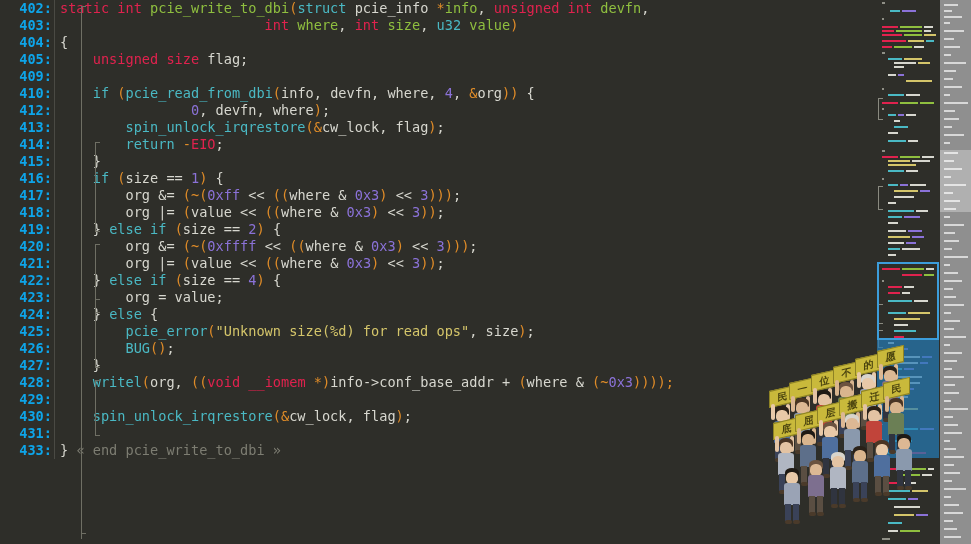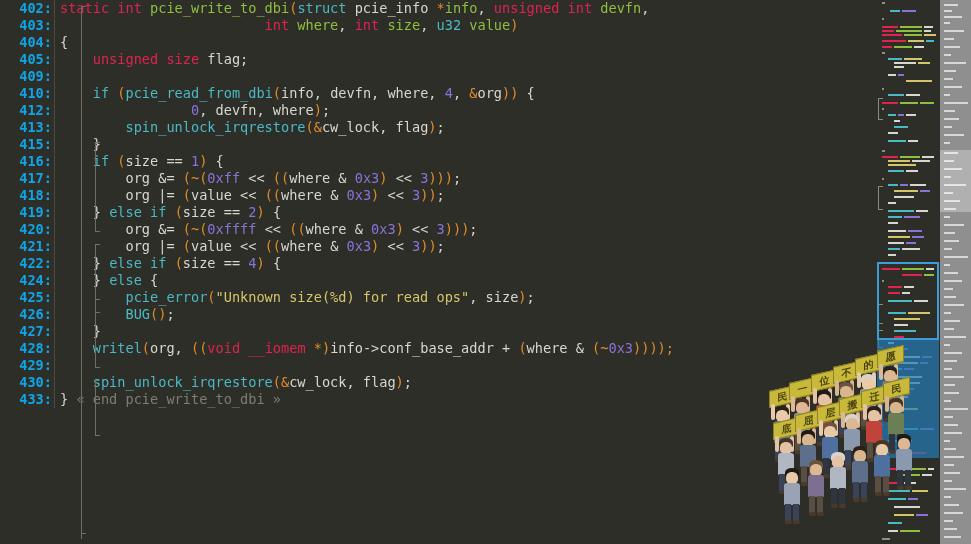--- a/index.html
+++ b/index.html
@@ -75,35 +75,38 @@
   <div id="editor">
     <div id="editor-lines">
         <div class="line"><span class="ln">402:</span><span class="sep"></span><span class="code"><span class="kw">static</span><span class="id"> </span><span class="kw">int</span><span class="id"> </span><span class="fn">pcie_write_to_dbi</span><span class="op">(</span><span class="typ">struct</span><span class="id"> </span><span class="id">pcie_info</span><span class="id"> </span><span class="op">*</span><span class="fn">info</span><span class="id">, </span><span class="kw">unsigned</span><span class="id"> </span><span class="kw">int</span><span class="id"> </span><span class="fn">devfn</span><span class="id">,</span></span></div>
         <div class="line"><span class="ln">403:</span><span class="sep"></span><span class="code"><span class="id">                         </span><span class="kw">int</span><span class="id"> </span><span class="fn">where</span><span class="id">, </span><span class="kw">int</span><span class="id"> </span><span class="fn">size</span><span class="id">, </span><span class="typ">u32</span><span class="id"> </span><span class="fn">value</span><span class="op">)</span></span></div>
         <div class="line"><span class="ln">404:</span><span class="sep"></span><span class="code"><span class="brc">{</span></span></div>
         <div class="line"><span class="ln">405:</span><span class="sep"></span><span class="code"><span class="id">    </span><span class="kw">unsigned</span><span class="id"> </span><span class="kw">size</span><span class="id"> </span><span class="id">flag</span><span class="id">;</span></span></div>
         <div class="line"><span class="ln">409:</span><span class="sep"></span><span class="code"></span></div>
         <div class="line"><span class="ln">410:</span><span class="sep"></span><span class="code"><span class="id">    </span><span class="call">if</span><span class="id"> </span><span class="op">(</span><span class="call">pcie_read_from_dbi</span><span class="op">(</span><span class="id">info</span><span class="id">, </span><span class="id">devfn</span><span class="id">, </span><span class="id">where</span><span class="id">, </span><span class="num">4</span><span class="id">, </span><span class="op">&amp;</span><span class="id">org</span><span class="op">))</span><span class="id"> </span><span class="brc">{</span></span></div>
         <div class="line"><span class="ln">412:</span><span class="sep"></span><span class="code"><span class="id">                </span><span class="num">0</span><span class="id">, </span><span class="id">devfn</span><span class="id">, </span><span class="id">where</span><span class="op">)</span><span class="id">;</span></span></div>
         <div class="line"><span class="ln">413:</span><span class="sep"></span><span class="code"><span class="id">        </span><span class="call">spin_unlock_irqrestore</span><span class="op">(</span><span class="op">&amp;</span><span class="id">cw_lock</span><span class="id">, </span><span class="id">flag</span><span class="op">)</span><span class="id">;</span></span></div>
+        <div class="line"><span class="ln">414:</span><span class="sep"></span><span class="code"><span class="id">        </span><span class="call">return</span><span class="id"> </span><span class="op">-</span><span class="mac">EIO</span><span class="id">;</span></span></div>
         <div class="line"><span class="ln">415:</span><span class="sep"></span><span class="code"><span class="id">    </span><span class="brc">}</span></span></div>
         <div class="line"><span class="ln">416:</span><span class="sep"></span><span class="code"><span class="id">    </span><span class="call">if</span><span class="id"> </span><span class="op">(</span><span class="id">size</span><span class="id"> == </span><span class="num">1</span><span class="op">)</span><span class="id"> </span><span class="brc">{</span></span></div>
         <div class="line"><span class="ln">417:</span><span class="sep"></span><span class="code"><span class="id">        </span><span class="id">org</span><span class="id"> </span><span class="id">&amp;=</span><span class="id"> </span><span class="op">(</span><span class="op">~</span><span class="op">(</span><span class="num">0xff</span><span class="id"> </span><span class="id">&lt;&lt;</span><span class="id"> </span><span class="op">((</span><span class="id">where</span><span class="id"> </span><span class="id">&amp;</span><span class="id"> </span><span class="num">0x3</span><span class="op">)</span><span class="id"> </span><span class="id">&lt;&lt;</span><span class="id"> </span><span class="num">3</span><span class="op">)))</span><span class="id">;</span></span></div>
         <div class="line"><span class="ln">418:</span><span class="sep"></span><span class="code"><span class="id">        </span><span class="id">org</span><span class="id"> </span><span class="id">|=</span><span class="id"> </span><span class="op">(</span><span class="id">value</span><span class="id"> </span><span class="id">&lt;&lt;</span><span class="id"> </span><span class="op">((</span><span class="id">where</span><span class="id"> </span><span class="id">&amp;</span><span class="id"> </span><span class="num">0x3</span><span class="op">)</span><span class="id"> </span><span class="id">&lt;&lt;</span><span class="id"> </span><span class="num">3</span><span class="op">))</span><span class="id">;</span></span></div>
         <div class="line"><span class="ln">419:</span><span class="sep"></span><span class="code"><span class="id">    </span><span class="brc">}</span><span class="id"> </span><span class="call">else</span><span class="id"> </span><span class="call">if</span><span class="id"> </span><span class="op">(</span><span class="id">size</span><span class="id"> == </span><span class="num">2</span><span class="op">)</span><span class="id"> </span><span class="brc">{</span></span></div>
         <div class="line"><span class="ln">420:</span><span class="sep"></span><span class="code"><span class="id">        </span><span class="id">org</span><span class="id"> </span><span class="id">&amp;=</span><span class="id"> </span><span class="op">(</span><span class="op">~</span><span class="op">(</span><span class="num">0xffff</span><span class="id"> </span><span class="id">&lt;&lt;</span><span class="id"> </span><span class="op">((</span><span class="id">where</span><span class="id"> </span><span class="id">&amp;</span><span class="id"> </span><span class="num">0x3</span><span class="op">)</span><span class="id"> </span><span class="id">&lt;&lt;</span><span class="id"> </span><span class="num">3</span><span class="op">)))</span><span class="id">;</span></span></div>
         <div class="line"><span class="ln">421:</span><span class="sep"></span><span class="code"><span class="id">        </span><span class="id">org</span><span class="id"> </span><span class="id">|=</span><span class="id"> </span><span class="op">(</span><span class="id">value</span><span class="id"> </span><span class="id">&lt;&lt;</span><span class="id"> </span><span class="op">((</span><span class="id">where</span><span class="id"> </span><span class="id">&amp;</span><span class="id"> </span><span class="num">0x3</span><span class="op">)</span><span class="id"> </span><span class="id">&lt;&lt;</span><span class="id"> </span><span class="num">3</span><span class="op">))</span><span class="id">;</span></span></div>
         <div class="line"><span class="ln">422:</span><span class="sep"></span><span class="code"><span class="id">    </span><span class="brc">}</span><span class="id"> </span><span class="call">else</span><span class="id"> </span><span class="call">if</span><span class="id"> </span><span class="op">(</span><span class="id">size</span><span class="id"> == </span><span class="num">4</span><span class="op">)</span><span class="id"> </span><span class="brc">{</span></span></div>
+        <div class="line"><span class="ln">423:</span><span class="sep"></span><span class="code"><span class="id">        </span><span class="id">org</span><span class="id"> = </span><span class="id">value</span><span class="id">;</span></span></div>
         <div class="line"><span class="ln">424:</span><span class="sep"></span><span class="code"><span class="id">    </span><span class="brc">}</span><span class="id"> </span><span class="call">else</span><span class="id"> </span><span class="brc">{</span></span></div>
         <div class="line"><span class="ln">425:</span><span class="sep"></span><span class="code"><span class="id">        </span><span class="call">pcie_error</span><span class="op">(</span><span class="str">"Unknown size(%d) for read ops"</span><span class="id">, </span><span class="id">size</span><span class="op">)</span><span class="id">;</span></span></div>
         <div class="line"><span class="ln">426:</span><span class="sep"></span><span class="code"><span class="id">        </span><span class="call">BUG</span><span class="op">()</span><span class="id">;</span></span></div>
         <div class="line"><span class="ln">427:</span><span class="sep"></span><span class="code"><span class="id">    </span><span class="brc">}</span></span></div>
         <div class="line"><span class="ln">428:</span><span class="sep"></span><span class="code"><span class="id">    </span><span class="call">writel</span><span class="op">(</span><span class="id">org</span><span class="id">, </span><span class="op">((</span><span class="kw">void</span><span class="id"> </span><span class="kw">__iomem</span><span class="id"> </span><span class="op">*</span><span class="op">)</span><span class="id">info</span><span class="id">-&gt;</span><span class="id">conf_base_addr</span><span class="id"> + </span><span class="op">(</span><span class="id">where</span><span class="id"> </span><span class="id">&amp;</span><span class="id"> </span><span class="op">(</span><span class="op">~</span><span class="num">0x3</span><span class="op">))));</span></span></div>
         <div class="line"><span class="ln">429:</span><span class="sep"></span><span class="code"></span></div>
         <div class="line"><span class="ln">430:</span><span class="sep"></span><span class="code"><span class="id">    </span><span class="call">spin_unlock_irqrestore</span><span class="op">(</span><span class="op">&amp;</span><span class="id">cw_lock</span><span class="id">, </span><span class="id">flag</span><span class="op">)</span><span class="id">;</span></span></div>
+        <div class="line"><span class="ln">431:</span><span class="sep"></span><span class="code"></span></div>
         <div class="line"><span class="ln">433:</span><span class="sep"></span><span class="code"><span class="brc">}</span><span class="id"> </span><span class="fold">« end pcie_write_to_dbi »</span></span></div>
       </div>
     <div id="fold-guide-layer">
         <div class="guide" style="left: 81px; top: 6px; height: 533px;"></div>
         <div class="guide" style="left: 95px; top: 142px; height: 90px;"></div>
         <div class="guide" style="left: 95px; top: 244px; height: 90px;"></div>
         <div class="guide" style="left: 95px; top: 312px; height: 56px;"></div>
         <div class="guide" style="left: 95px; top: 380px; height: 56px;"></div>
         <div class="guide-h" style="left: 81px; top: 6px; width: 5px;"></div>
         <div class="guide-h" style="left: 81px; top: 533px; width: 5px;"></div>

